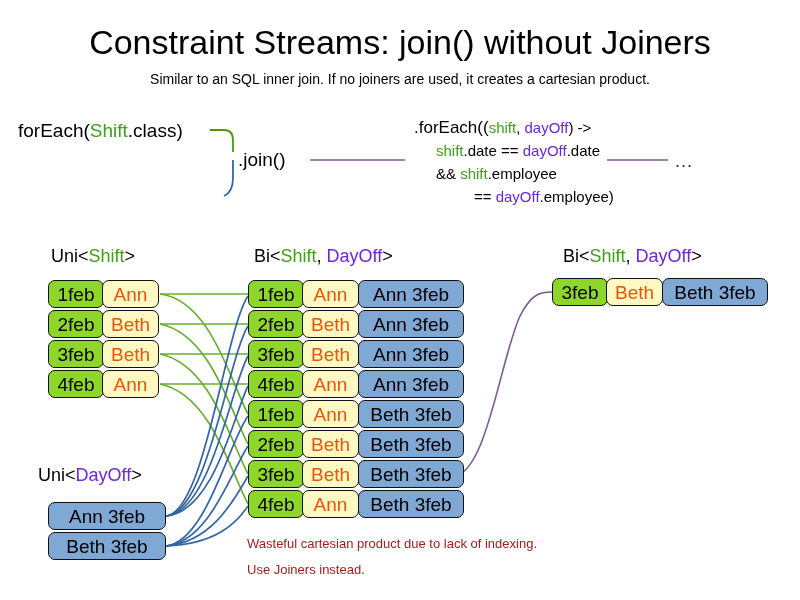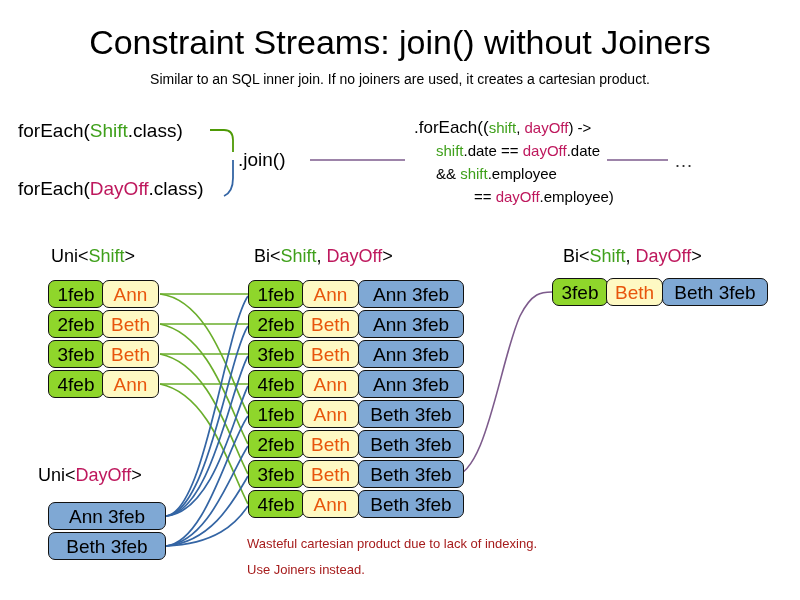--- a/index.html
+++ b/index.html
@@ -43,21 +43,21 @@
   .codetext {
     position: absolute;
     font-size: 19px;
     line-height: 24px;
     white-space: nowrap;
   }
   .sm {
     font-size: 15px;
   }
   .green { color: #3fa01b; }
-  .blue  { color: #be185d; }
+  .blue  { color: #6d28d9; }
   .k     { color: #000000; }
 
   #foreach-shift  { left: 18px;  top: 119px; }
   #foreach-dayoff { left: 18px;  top: 177px; }
   #join-label     { left: 238px; top: 148px; }
 
   #filter-block {
     position: absolute;
     left: 414px; top: 116px;
     font-size: 17px;
@@ -182,23 +182,20 @@
     <path d="M 166 546 C 212 542 234 500 248 476" stroke="#3465A4" stroke-width="1.7" fill="none"></path>
     <path d="M 166 546 C 215 544 236 524 248 506" stroke="#3465A4" stroke-width="1.7" fill="none"></path>
 
     <path d="M 452 476 C 486 478 500 360 520 316 C 532 292 542 292 552 292" stroke="#7D5B8C" stroke-width="1.6" fill="none"></path>
   </svg>
 
   <div class="codetext" id="foreach-shift">
     <span class="k">forEach(</span><span class="green">Shift</span><span class="k">.class)</span>
   </div>
 
-  <div class="codetext" id="foreach-dayoff">
-    <span class="k">forEach(</span><span class="blue">DayOff</span><span class="k">.class)</span>
-  </div>
 
   <div class="codetext" id="join-label">.join()</div>
 
   <div id="filter-block">
     <div class="l1"><span class="k">.forEach((</span><span class="sm green">shift</span><span class="sm k">, </span><span class="sm blue">dayOff</span><span class="sm k">) -&gt;</span></div>
     <div class="l2 sm"><span class="green">shift</span><span class="k">.date == </span><span class="blue">dayOff</span><span class="k">.date</span></div>
     <div class="l3 sm"><span class="k">&amp;&amp; </span><span class="green">shift</span><span class="k">.employee</span></div>
     <div class="l4 sm"><span class="k">== </span><span class="blue">dayOff</span><span class="k">.employee)</span></div>
   </div>
 

